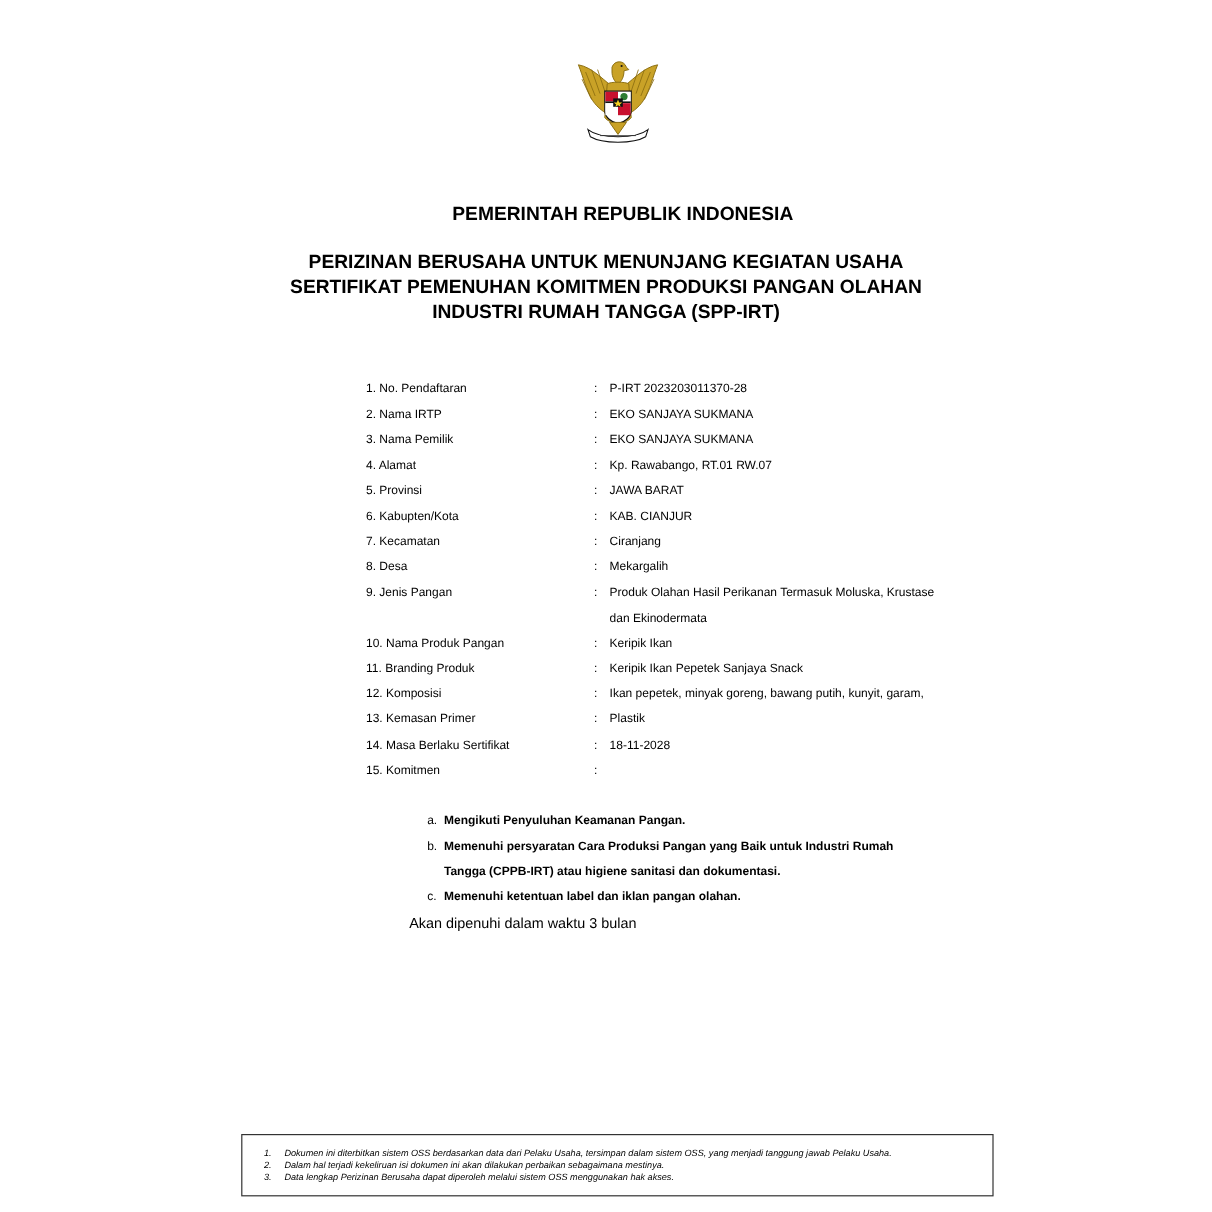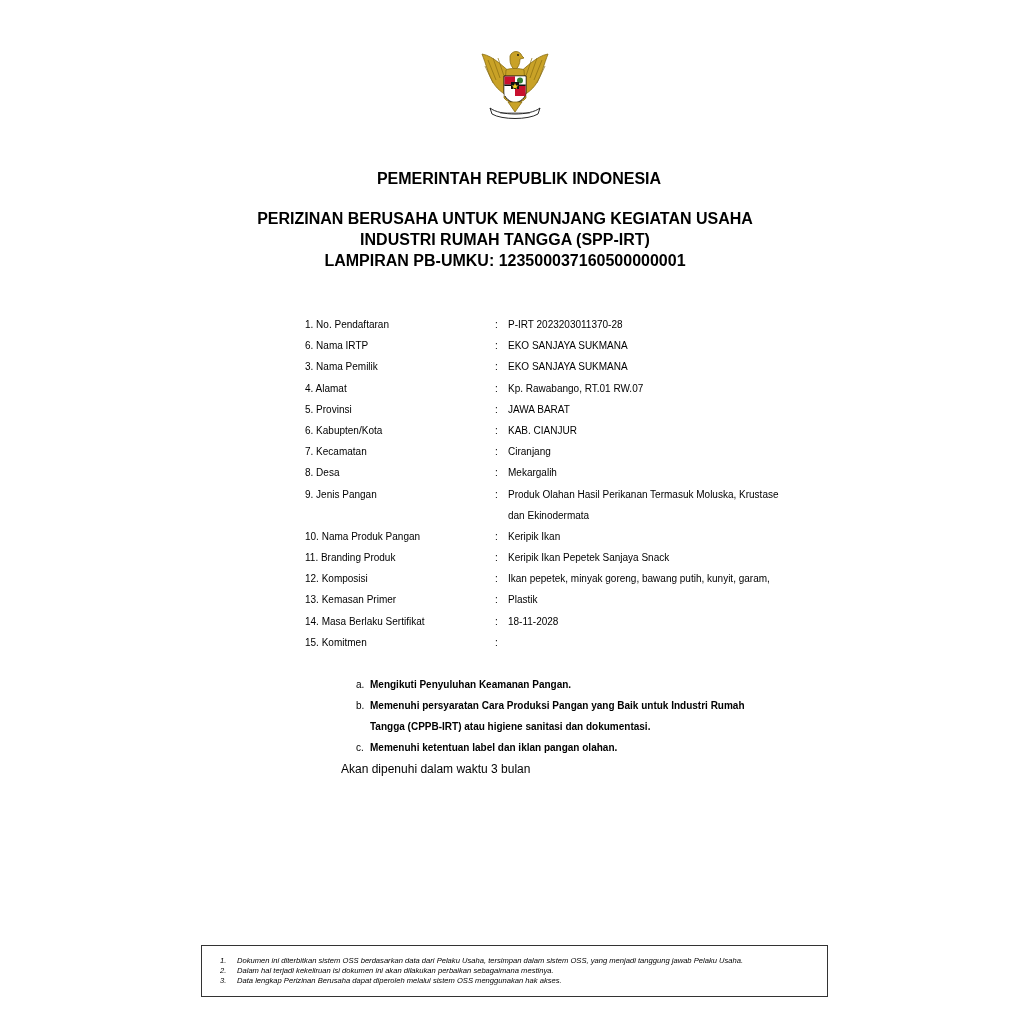--- a/index.html
+++ b/index.html
@@ -125,32 +125,32 @@
     <path d="M32 56 L39 66 L46 56 Z" fill="#c9a227" stroke="#8a6d10" stroke-width="0.8"></path>
 
     <path d="M14 62 C24 70 54 70 64 62 L62 68 C52 74 26 74 16 68 Z" fill="#fff" stroke="#111" stroke-width="0.9"></path>
     <path d="M24 67 L54 67" stroke="#111" stroke-width="0.6"></path>
   </svg>
 </div>
 
 <div class="heading gov">PEMERINTAH REPUBLIK INDONESIA</div>
 <div class="heading title">
   <span class="line">PERIZINAN BERUSAHA UNTUK MENUNJANG KEGIATAN USAHA</span>
+  <span class="line">SERTIFIKAT PEMENUHAN KOMITMEN PRODUKSI PANGAN OLAHAN</span>
   <span class="line">INDUSTRI RUMAH TANGGA (SPP-IRT)</span>
-  <span class="line">LAMPIRAN PB-UMKU: 123500037160500000001</span>
 </div>
 
 <div class="fields">
   <div class="row">
     <span class="label">1.  No. Pendaftaran</span>
     <span class="colon">:</span>
     <span class="value">P-IRT 2023203011370-28</span>
   </div>
   <div class="row">
-    <span class="label">6.  Nama IRTP</span>
+    <span class="label">2.  Nama IRTP</span>
     <span class="colon">:</span>
     <span class="value">EKO SANJAYA SUKMANA</span>
   </div>
   <div class="row">
     <span class="label">3.  Nama Pemilik</span>
     <span class="colon">:</span>
     <span class="value">EKO SANJAYA SUKMANA</span>
   </div>
   <div class="row">
     <span class="label">4.  Alamat</span>

